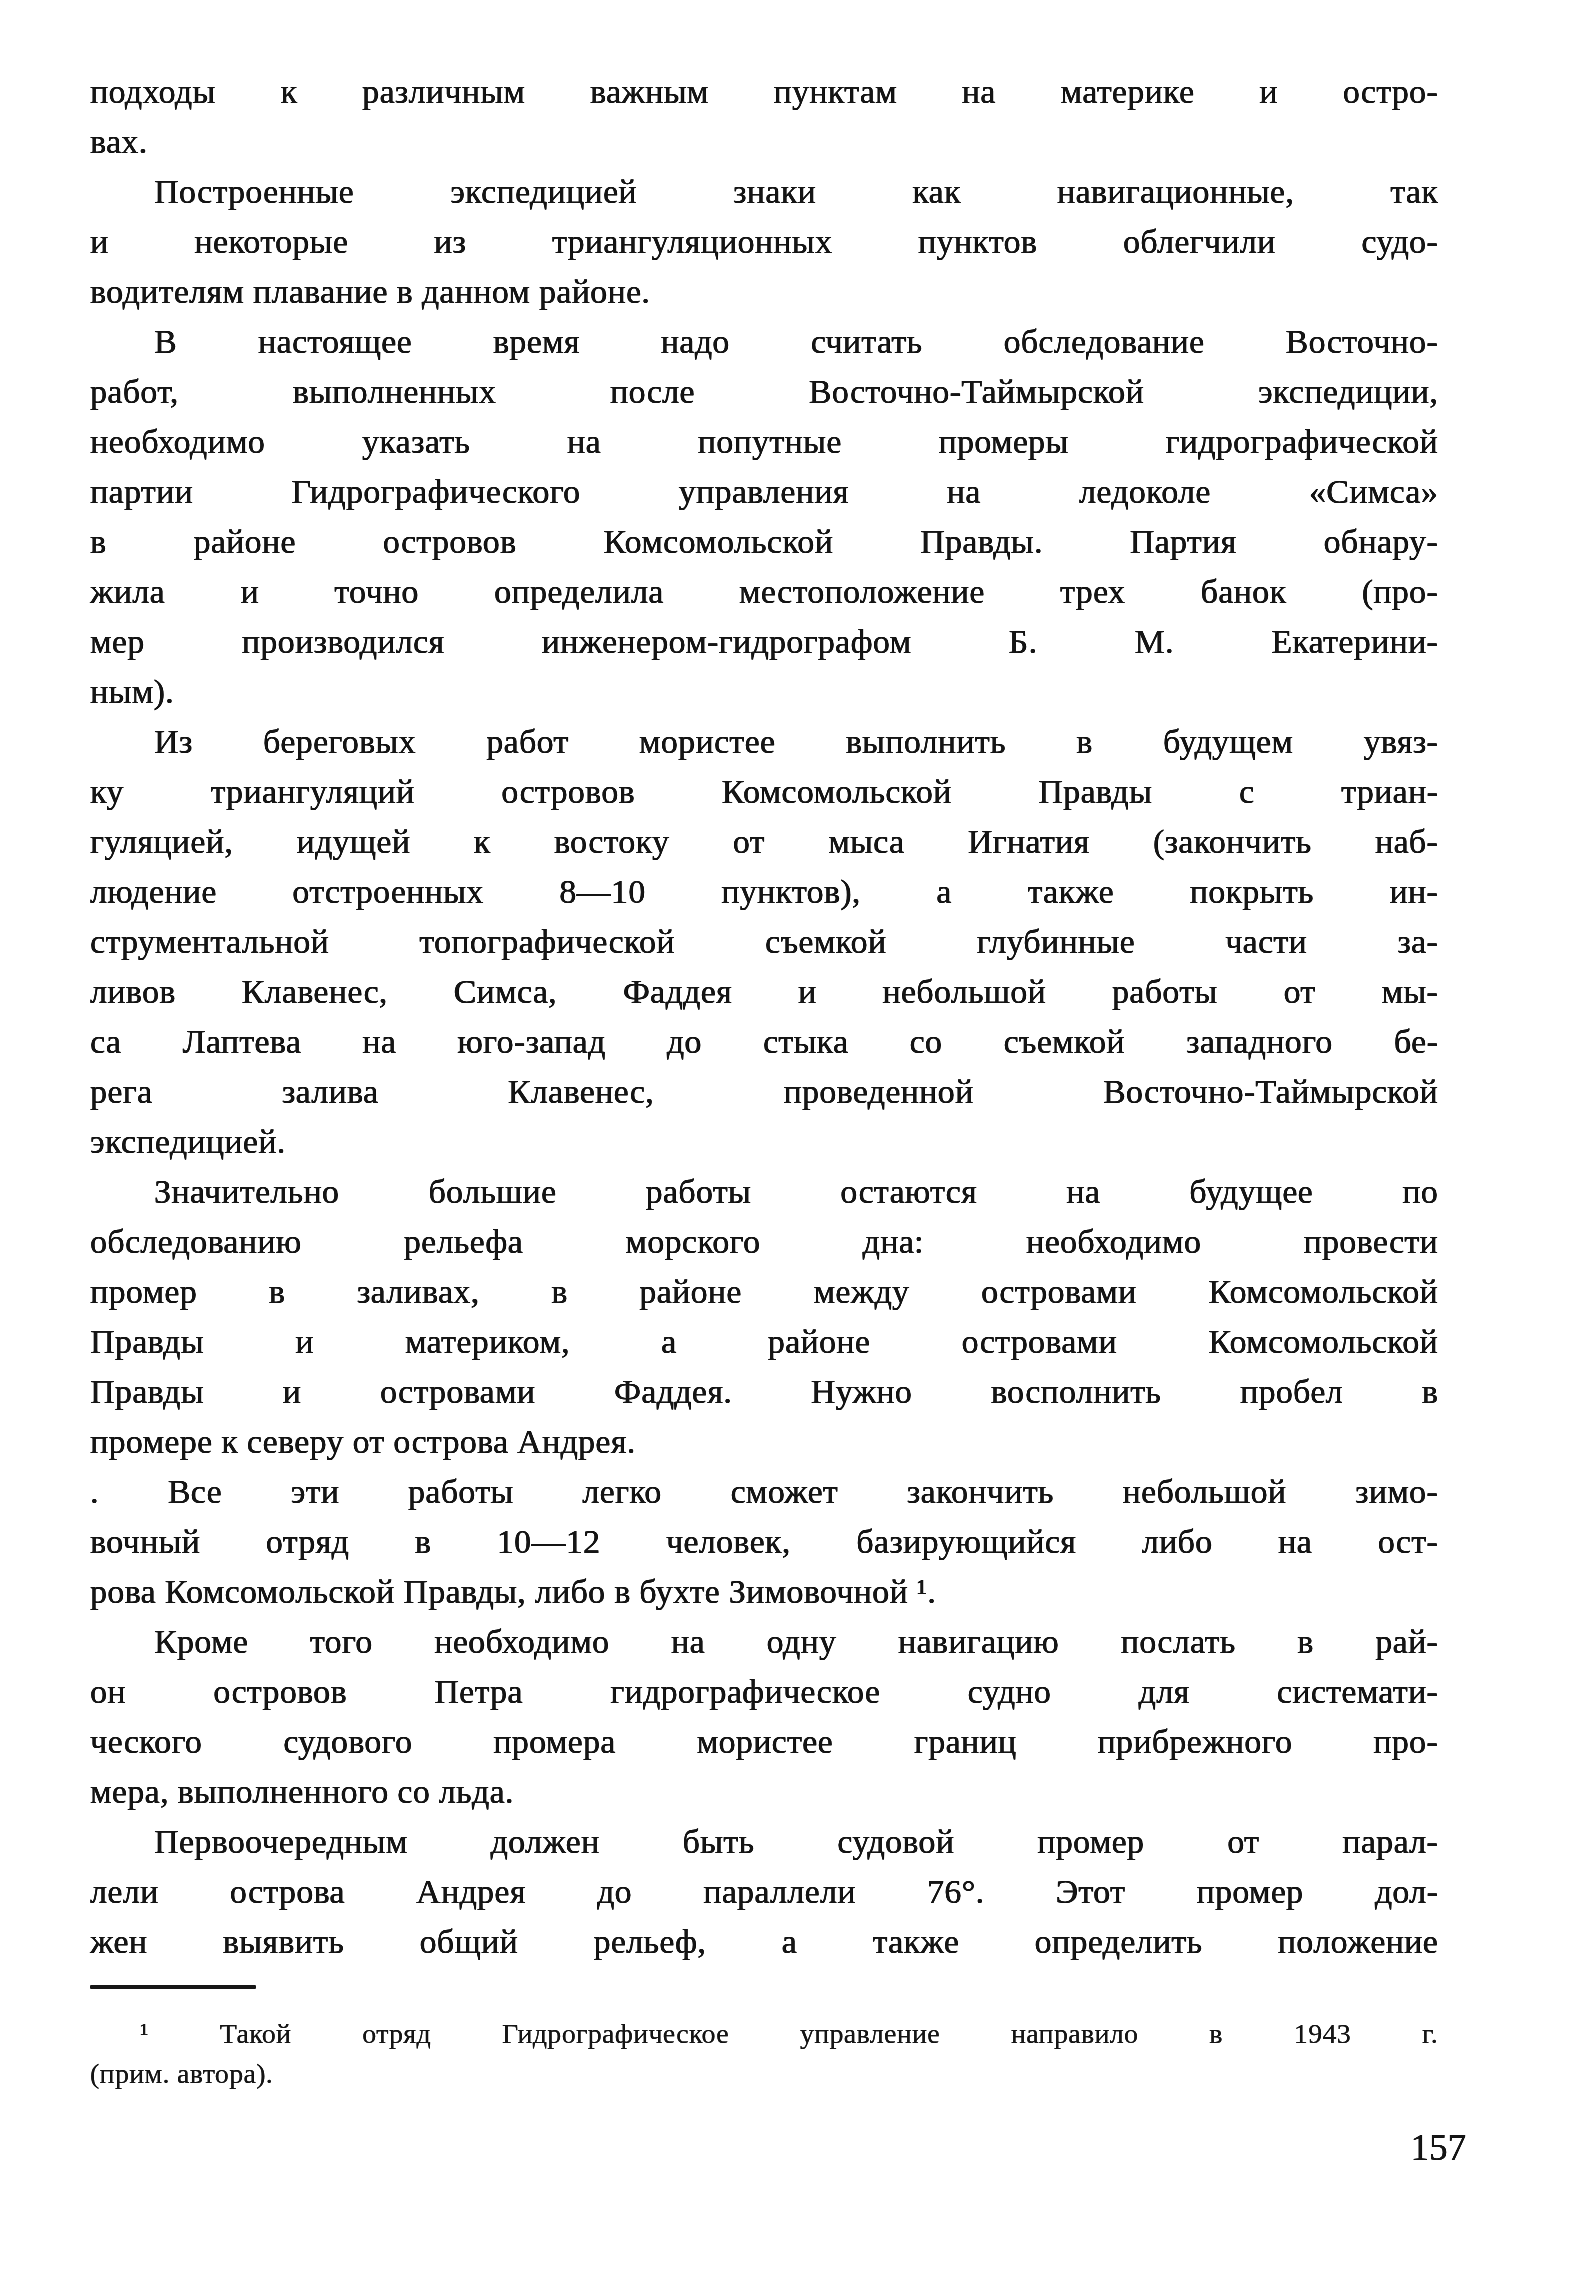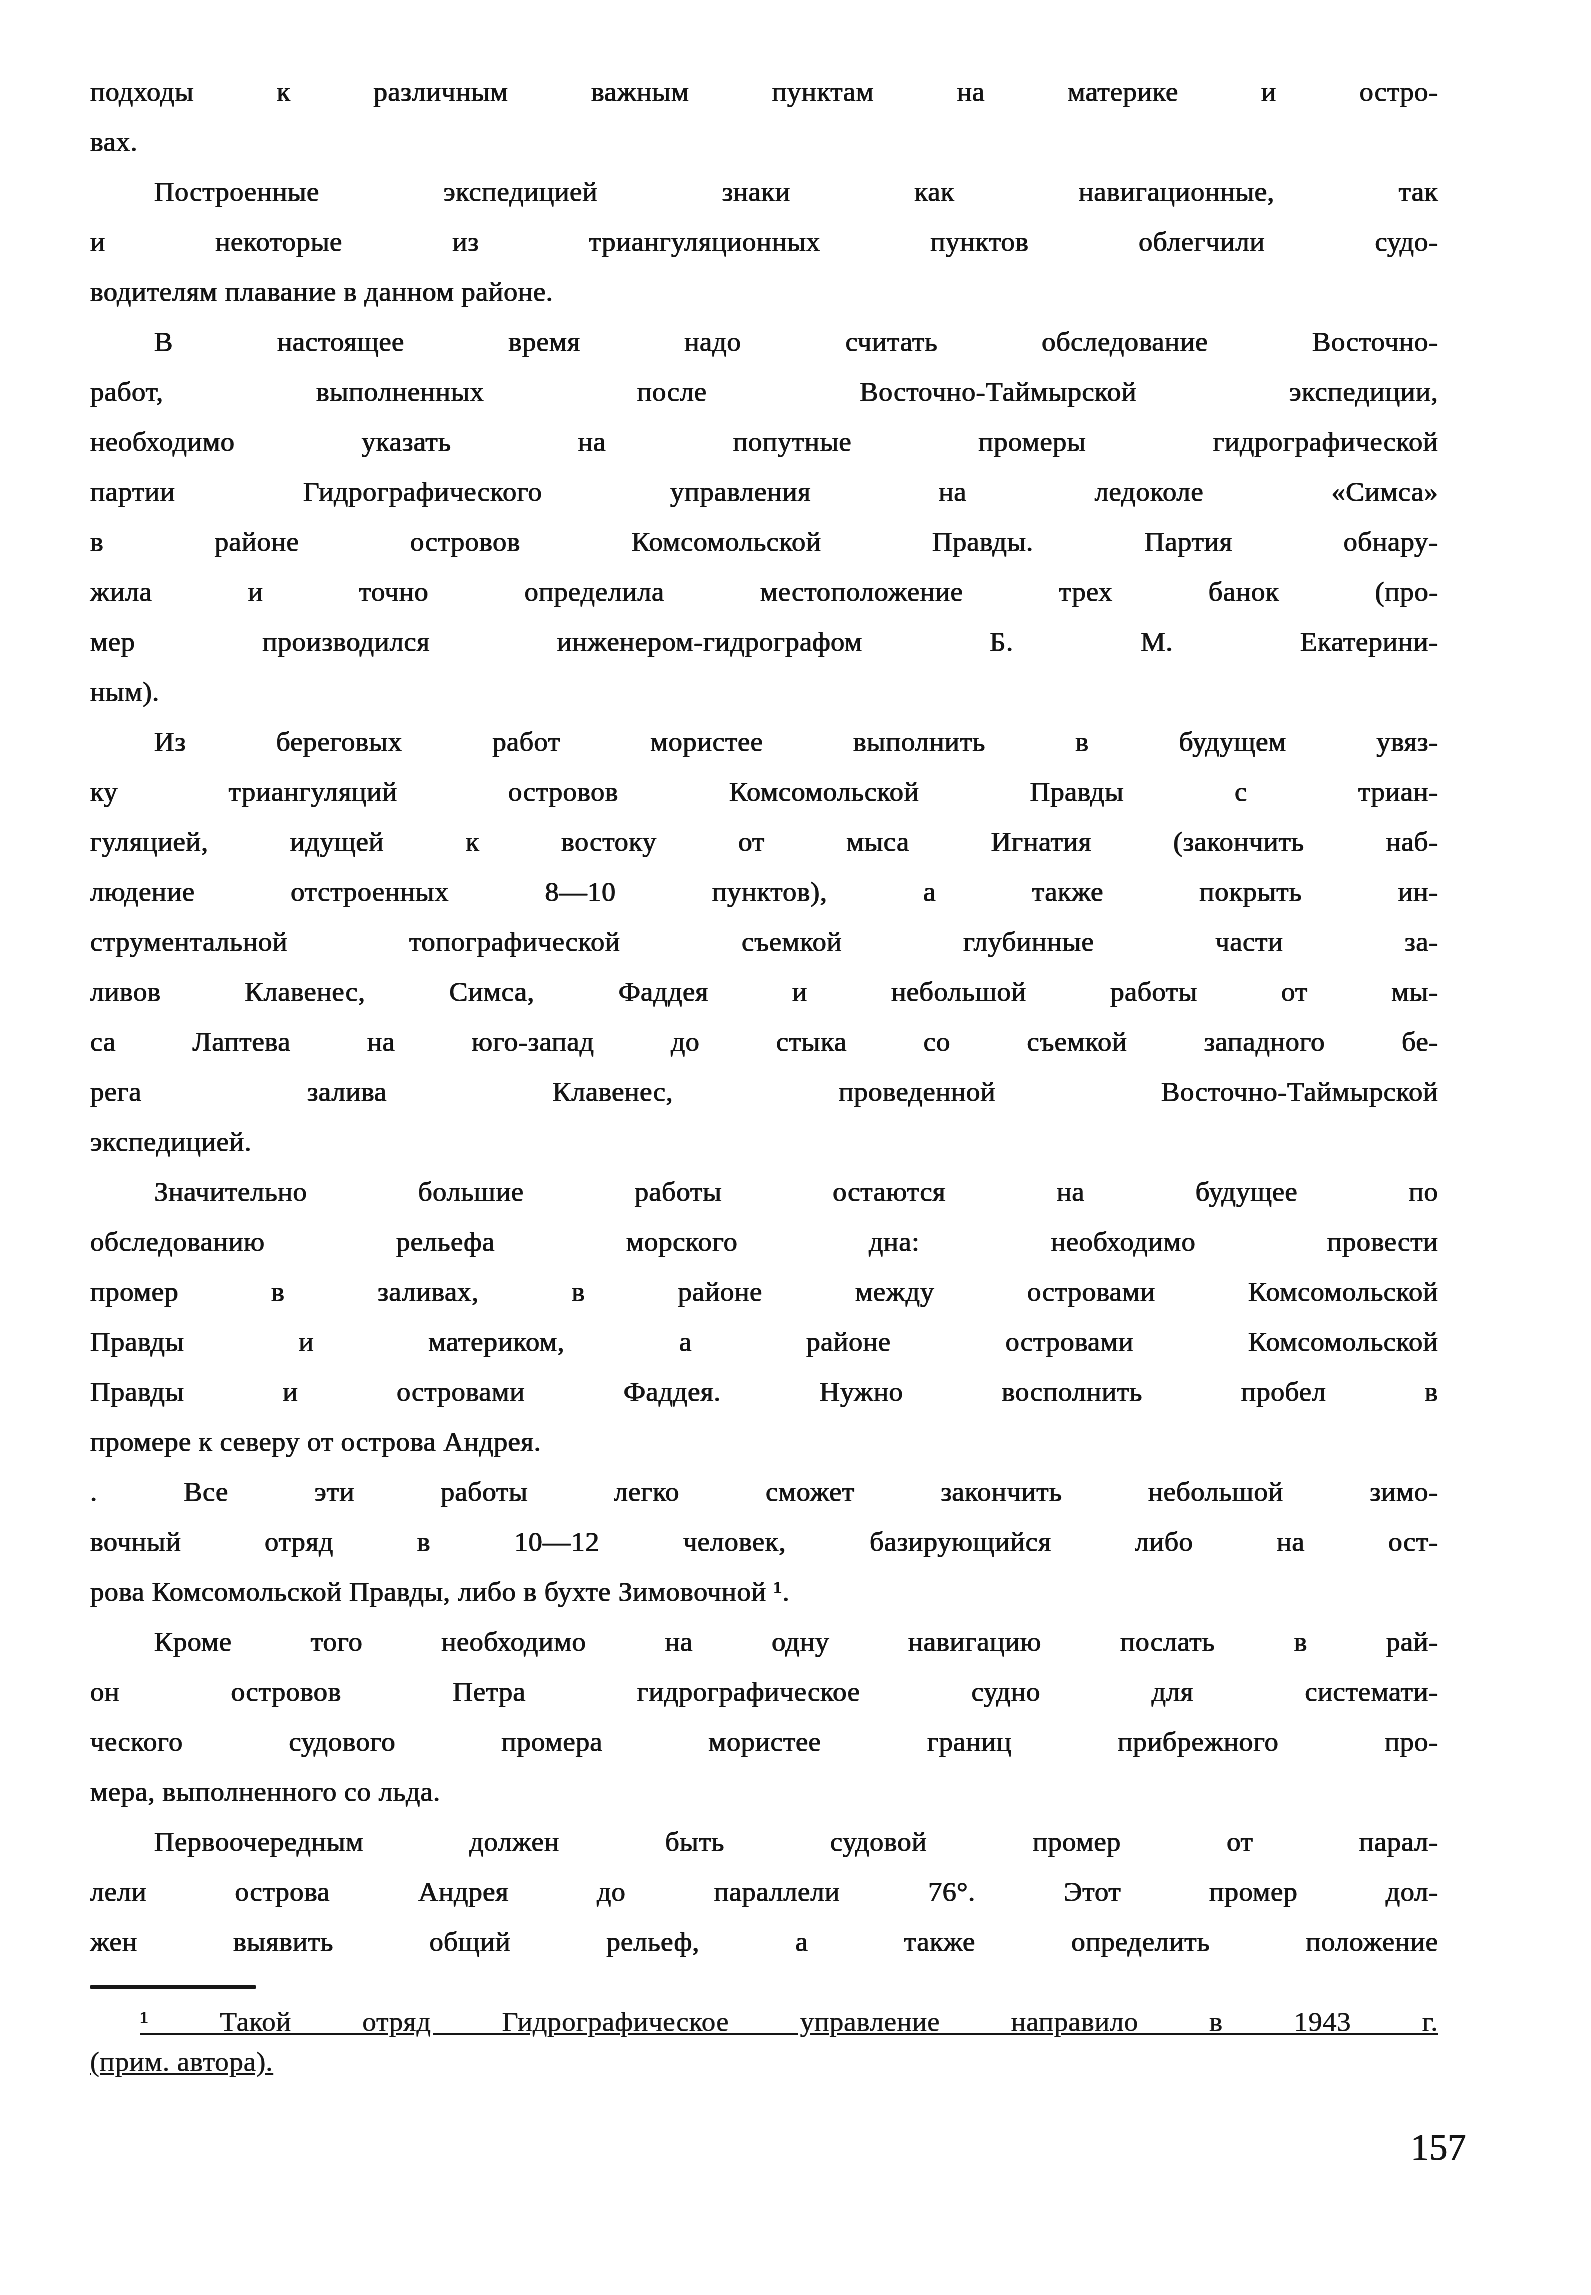--- a/index.html
+++ b/index.html
@@ -24,21 +24,21 @@
     position: absolute;
     left: 90px;
     top: 67px;
     width: 1348px;
   }
   .para {
     margin: 0;
     padding: 0;
   }
   .line {
-    font-size: 28px;
+    font-size: 34px;
     line-height: 50px;
     white-space: normal;
     text-align: justify;
     text-align-last: justify;
     text-shadow: 0 0 0.4px #000, 0.3px 0 0 #000;
     letter-spacing: 0.3px;
   }
   .line.last {
     text-align-last: left;
   }
@@ -46,22 +46,21 @@
     text-indent: 64px;
   }
   .footnote-rule {
     margin-top: 18px;
     width: 166px;
     height: 3.7px;
     background: #161616;
     border-radius: 1.1px;
   }
   .footnote {
-    margin-top: 13px;
-    text-decoration: underline;
+    margin-top: 25px;
   }
   .footnote .line {
     font-size: 28px;
     line-height: 40px;
     text-shadow: 0 0 0.3px #000;
   }
   .footnote .line.indent {
     text-indent: 50px;
   }
   .page-number {

